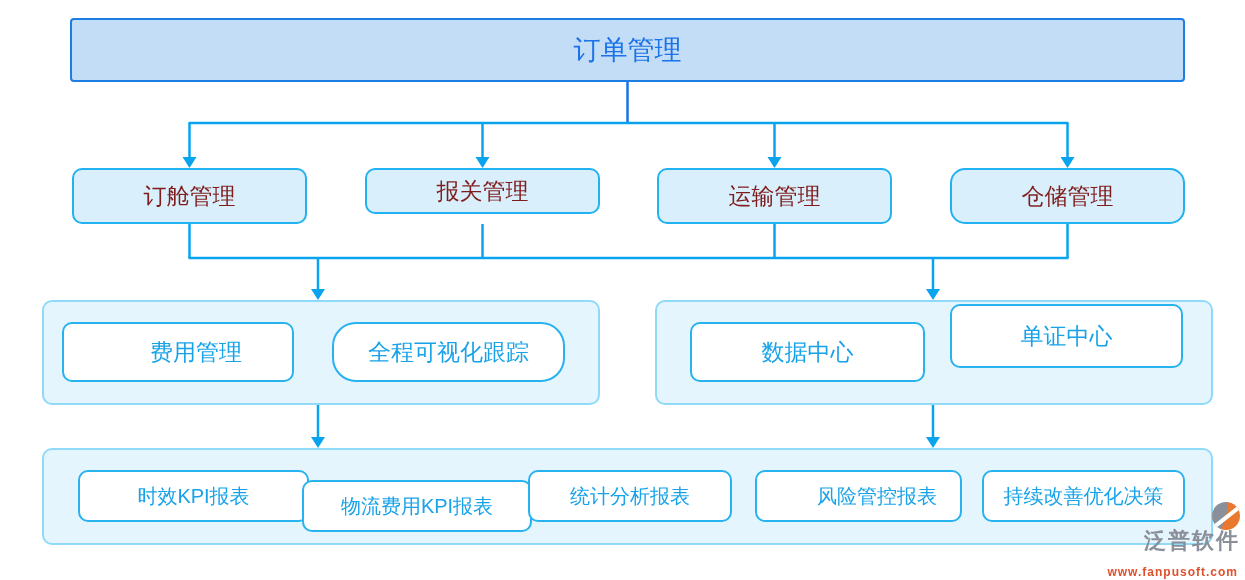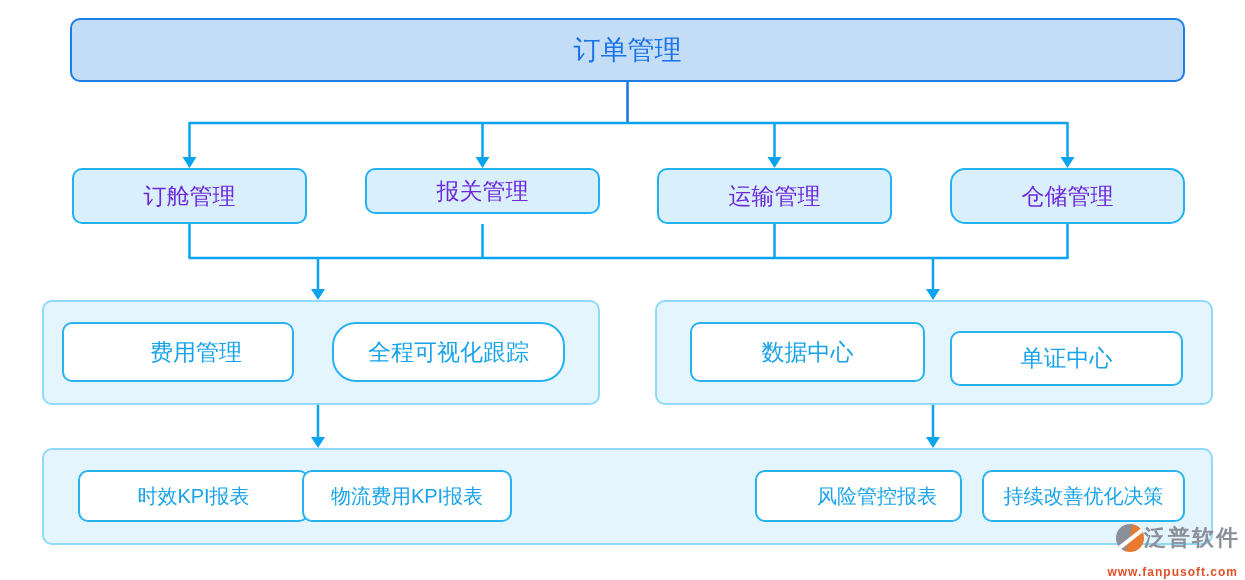--- a/index.html
+++ b/index.html
@@ -12,29 +12,29 @@
   }
   .connectors{position:absolute;left:0;top:0;pointer-events:none;}
   .node{
     position:absolute;
     display:flex;align-items:center;justify-content:center;
     box-sizing:border-box;text-align:center;white-space:nowrap;
   }
   .root-node{
     background:#c3ddf6;
     border:2px solid #1e7ce5;
-    border-radius:10px;
+    border-radius:4px;
     color:#1a73e8;
     font-size:27px;
   }
   .l2-node{
     background:#d9f0fc;
     border:2px solid #22b1f1;
     border-radius:10px;
-    color:#6d28d9;
+    color:#7f1d1d;
     font-size:23px;
   }
   .group{
     position:absolute;
     background:#e4f5fd;
     border:2px solid #8edaf8;
     border-radius:10px;
     box-sizing:border-box;
   }
   .white-node{
@@ -44,21 +44,21 @@
     color:#18a3e9;
     font-size:23px;
   }
   .report-node{font-size:20px;}
   .watermark{
     position:absolute;
     right:5px;bottom:2px;
     display:flex;flex-direction:column;align-items:flex-end;
     line-height:1;
   }
-  .wm-row{display:flex;align-items:center;gap:0;}
+  .wm-row{display:flex;align-items:flex-end;gap:0;flex-direction:column;}
   .wm-mark{
     width:28px;height:28px;border-radius:50%;
     background:conic-gradient(from 200deg,#8a8f99 0deg 170deg,#e8792e 170deg 360deg);
     position:relative;overflow:hidden;flex:0 0 auto;
   }
   .wm-mark::after{
     content:"";position:absolute;left:-4px;top:12px;width:40px;height:4px;
     background:#ffffff;transform:rotate(-38deg);
   }
   .wm-brand{
@@ -111,25 +111,26 @@
   <div class="node l2-node" style="left:365px;top:168px;width:235px;height:46px;">报关管理</div>
   <div class="node l2-node" style="left:657px;top:168px;width:235px;height:56px;">运输管理</div>
   <div class="node l2-node" style="left:950px;top:168px;width:235px;height:56px;border-radius:15px;">仓储管理</div>
 
   <div class="group" style="left:42px;top:300px;width:558px;height:105px;"></div>
   <div class="node white-node" style="left:62px;top:322px;width:232px;height:60px;padding-left:36px;">费用管理</div>
   <div class="node white-node" style="left:332px;top:322px;width:233px;height:60px;border-radius:24px;">全程可视化跟踪</div>
 
   <div class="group" style="left:655px;top:300px;width:558px;height:105px;"></div>
   <div class="node white-node" style="left:690px;top:322px;width:235px;height:60px;">数据中心</div>
-  <div class="node white-node" style="left:950px;top:331px;width:233px;height:55px;">单证中心</div>
+  <div class="node white-node" style="left:950px;top:304px;width:233px;height:64px;">单证中心</div>
 
   <div class="group" style="left:42px;top:448px;width:1171px;height:97px;"></div>
   <div class="node white-node report-node" style="left:78px;top:470px;width:231px;height:52px;">时效KPI报表</div>
-  <div class="node white-node report-node" style="left:302px;top:470px;width:210px;height:52px;">物流费用KPI报表</div>
+  <div class="node white-node report-node" style="left:302px;top:480px;width:230px;height:52px;">物流费用KPI报表</div>
+  <div class="node white-node report-node" style="left:528px;top:470px;width:204px;height:52px;">统计分析报表</div>
   <div class="node white-node report-node" style="left:755px;top:470px;width:207px;height:52px;padding-left:37px;">风险管控报表</div>
   <div class="node white-node report-node" style="left:982px;top:470px;width:203px;height:52px;font-family:Liberation Mono, monospace;">持续改善优化决策</div>
 
   <div class="watermark">
     <div class="wm-row">
       <span class="wm-mark"></span>
       <span class="wm-brand">泛普软件</span>
     </div>
     <span class="wm-url">www.fanpusoft.com</span>
   </div>

